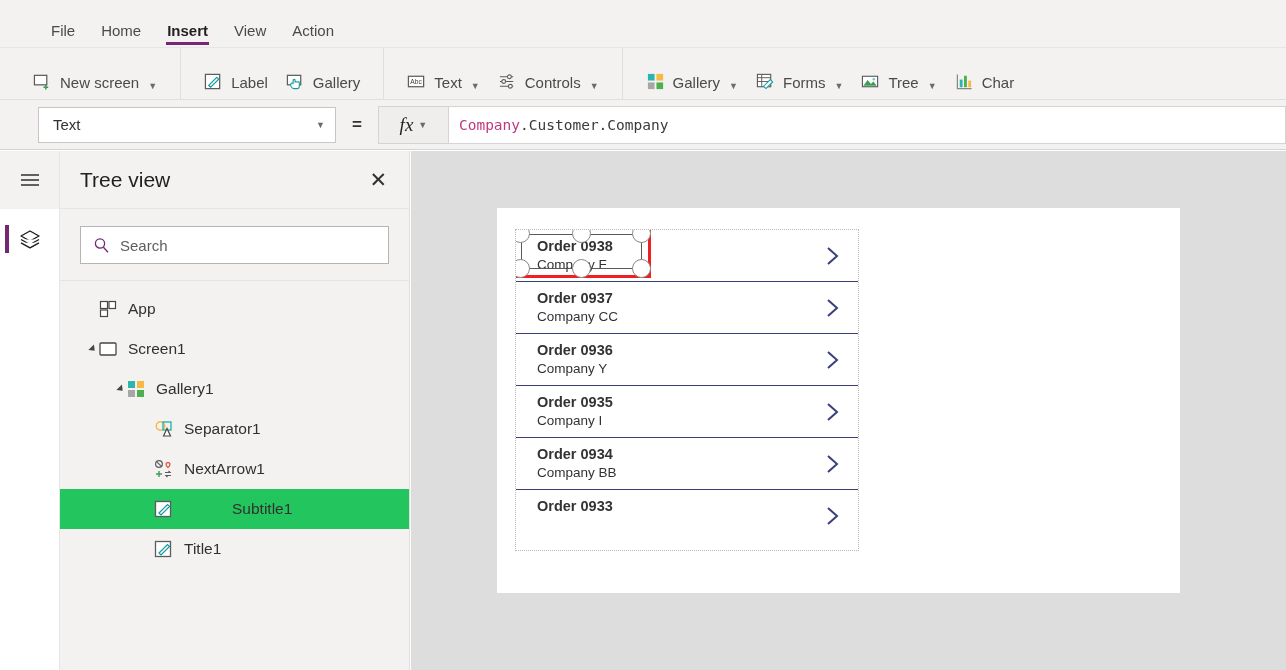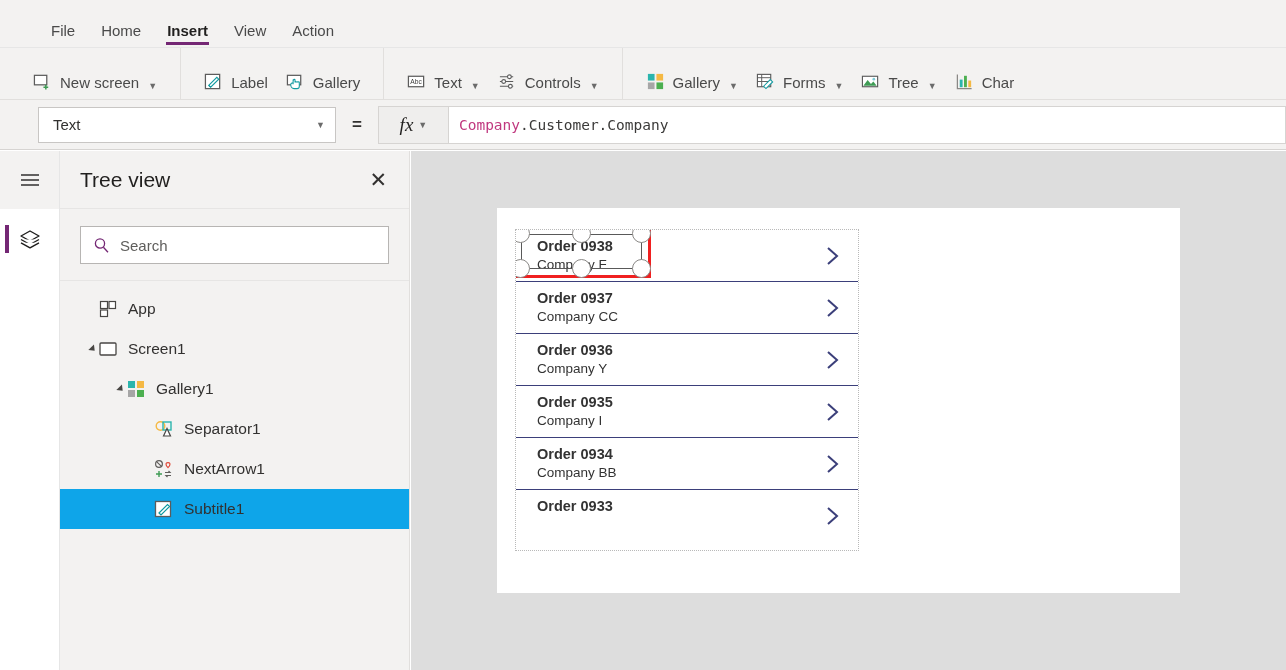--- a/index.html
+++ b/index.html
@@ -113,21 +113,21 @@
   .search-box input {
     border: none; outline: none; background: transparent; flex: 1;
     font-size: 15px; color: #323130; font-family: "Liberation Sans", sans-serif;
   }
   .search-box input::placeholder { color: #5f5e5c; }
   .tree-list { padding-top: 8px; }
   .tree-row {
     height: 40px; display: flex; align-items: center; cursor: pointer;
     font-size: 15.5px; color: #323130;
   }
-  .tree-row.selected { background: #0ea5e9; }
+  .tree-row.selected { background: #22c55e; gap: 48px; }
   .tw { width: 14px; flex: 0 0 14px; display: flex; align-items: center;
         justify-content: center; }
   .tw-tri {
     width: 0; height: 0; border-left: 5px solid #484644;
     border-top: 4px solid transparent; border-bottom: 4px solid transparent;
     transform: rotate(45deg) translate(1px,-1px);
   }
   .tree-ico { width: 20px; height: 20px; flex: 0 0 20px; margin-right: 10px; }
   .d0 { padding-left: 24px; }
   .d1 { padding-left: 24px; }
@@ -386,20 +386,27 @@
       </div>
 
       <div class="tree-row d3 selected">
         <svg class="tree-ico" viewBox="0 0 20 20">
           <rect x="1.5" y="2.5" width="15" height="15" fill="#fff" stroke="#5c5c5c" stroke-width="1.3"></rect>
           <path d="M5 14 L13.5 5.5 L15.5 7.5 L7 16 Z" fill="#fff" stroke="#0f9aa0" stroke-width="1.2"></path>
         </svg>
         <span>Subtitle1</span>
       </div>
 
+      <div class="tree-row d3">
+        <svg class="tree-ico" viewBox="0 0 20 20">
+          <rect x="1.5" y="2.5" width="15" height="15" fill="#fff" stroke="#5c5c5c" stroke-width="1.3"></rect>
+          <path d="M5 14 L13.5 5.5 L15.5 7.5 L7 16 Z" fill="#fff" stroke="#0f9aa0" stroke-width="1.2"></path>
+        </svg>
+        <span>Title1</span>
+      </div>
 
     </div>
   </div>
 
   <div class="canvas">
     <div class="screen">
       <div class="gallery">
         <div class="gallery-clip">
 
           <div class="g-row">

